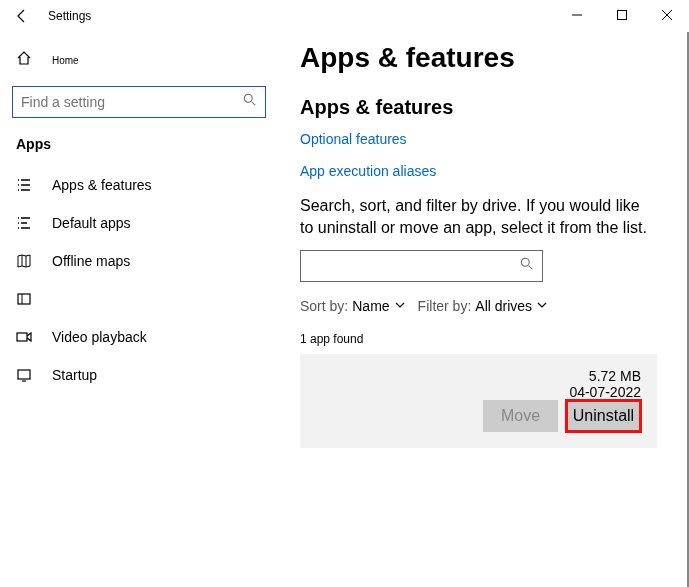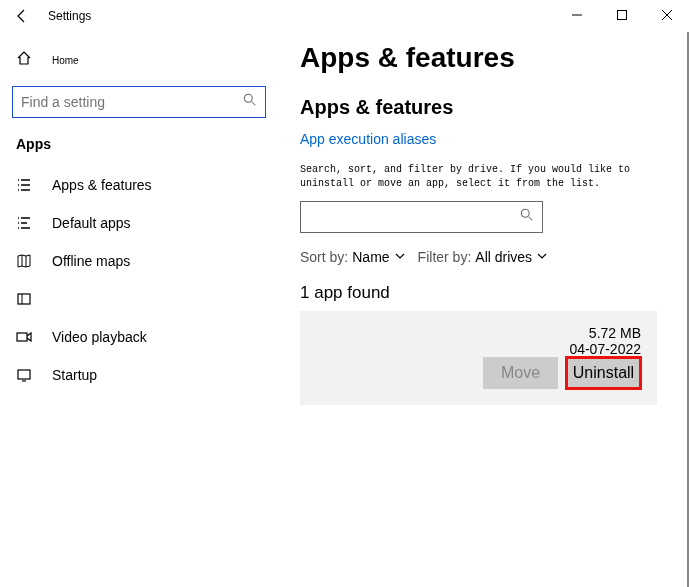--- a/index.html
+++ b/index.html
@@ -26,31 +26,31 @@
     
     .section-label { font-weight: 600; font-size: 14px; padding: 4px 16px 14px 16px; }
     
     .nav-item { display: flex; align-items: center; padding: 11px 16px; cursor: pointer; }
     .nav-item .icon { width: 20px; margin-right: 16px; display: flex; align-items: center; }
     .nav-item .label { font-size: 14px; color: #000; }
     
     .page-title { font-size: 28px; font-weight: 600; margin-bottom: 22px; }
     .sub-title { font-size: 20px; font-weight: 600; margin-bottom: 12px; }
     .link { color: #0066cc; font-size: 14px; cursor: pointer; display: block; margin-bottom: 16px; }
-    .help-text { font-size: 10px; color: #000; margin-bottom: 10px; line-height: 1.4; font-family: Liberation Mono, monospace; }
+    .help-text { font-size: 16px; color: #000; margin-bottom: 10px; line-height: 1.4; }
     
     .app-search { height: 32px; border: 1px solid #666; width: 243px; display: flex; align-items: center; padding: 0 8px; margin-bottom: 16px; }
     .app-search input { border: none; outline: none; flex: 1; font-size: 14px; background: transparent; }
     
     .filter-row { display: flex; gap: 12px; font-size: 14px; margin-bottom: 18px; align-items: center; }
     .filter-item { display: flex; align-items: center; gap: 4px; cursor: pointer; }
     .filter-label { color: #555; }
     .filter-value { color: #000; }
     
-    .count-text { font-size: 17px; margin-bottom: 8px; }
+    .count-text { font-size: 12px; margin-bottom: 8px; }
     
     .app-card { background: #f2f2f2; padding: 14px 16px 16px 16px; }
     .app-card-top { display: flex; justify-content: flex-end; align-items: flex-start; }
     .app-meta { text-align: right; font-size: 14px; color: #000; }
     .adv-link { color: #0066cc; font-size: 14px; cursor: pointer; margin-left: 26px; margin-top: 18px; margin-bottom: 24px; display: inline-block; }
     .btn-row { display: flex; justify-content: flex-end; gap: 8px; }
     .btn { width: 75px; height: 32px; border: none; font-size: 16px; cursor: pointer; background: #ccc; color: #000; }
     .btn.disabled { color: #888; cursor: default; }
     .btn.highlight { outline: 3px solid #e11; outline-offset: -2px; }
   </style>
@@ -154,20 +154,21 @@
             <line x1="6" y1="14" x2="10" y2="14" stroke="#000" stroke-width="1.2"></line>
           </svg>
       </span>
       <span class="label">Startup</span>
     </div>
   </div>
 
   <div class="main">
     <h1 class="page-title">Apps &amp; features</h1>
     <h2 class="sub-title">Apps &amp; features</h2>
+    <a class="link">Optional features</a>
     <a class="link">App execution aliases</a>
     <p class="help-text">Search, sort, and filter by drive. If you would like to uninstall or move an app, select it from the list.</p>
 
     <div class="app-search">
       <input type="text" style="">
       <span>
         <svg width="14" height="14" viewBox="0 0 16 16">
             <circle cx="6" cy="6" r="4.5" stroke="#666" stroke-width="1.2" fill="none"></circle>
             <line x1="10" y1="10" x2="14" y2="14" stroke="#666" stroke-width="1.2"></line>
           </svg>

